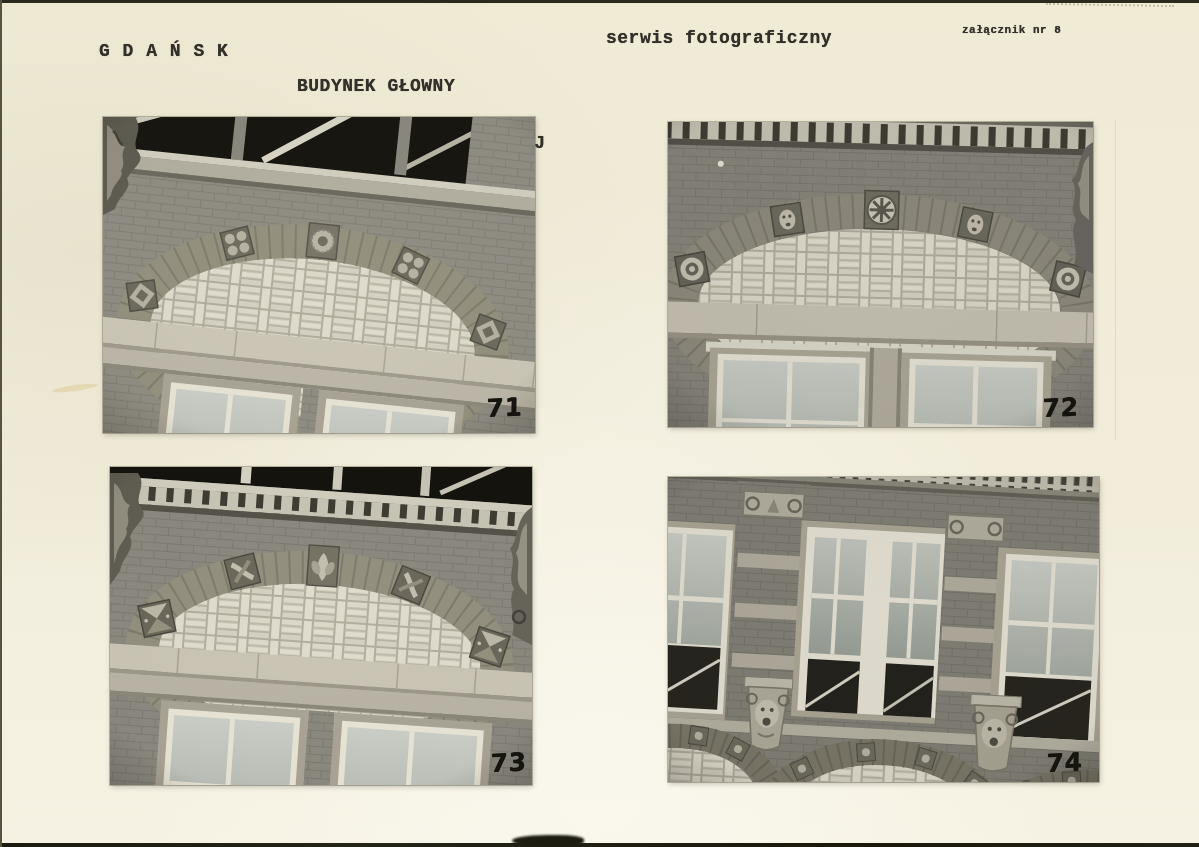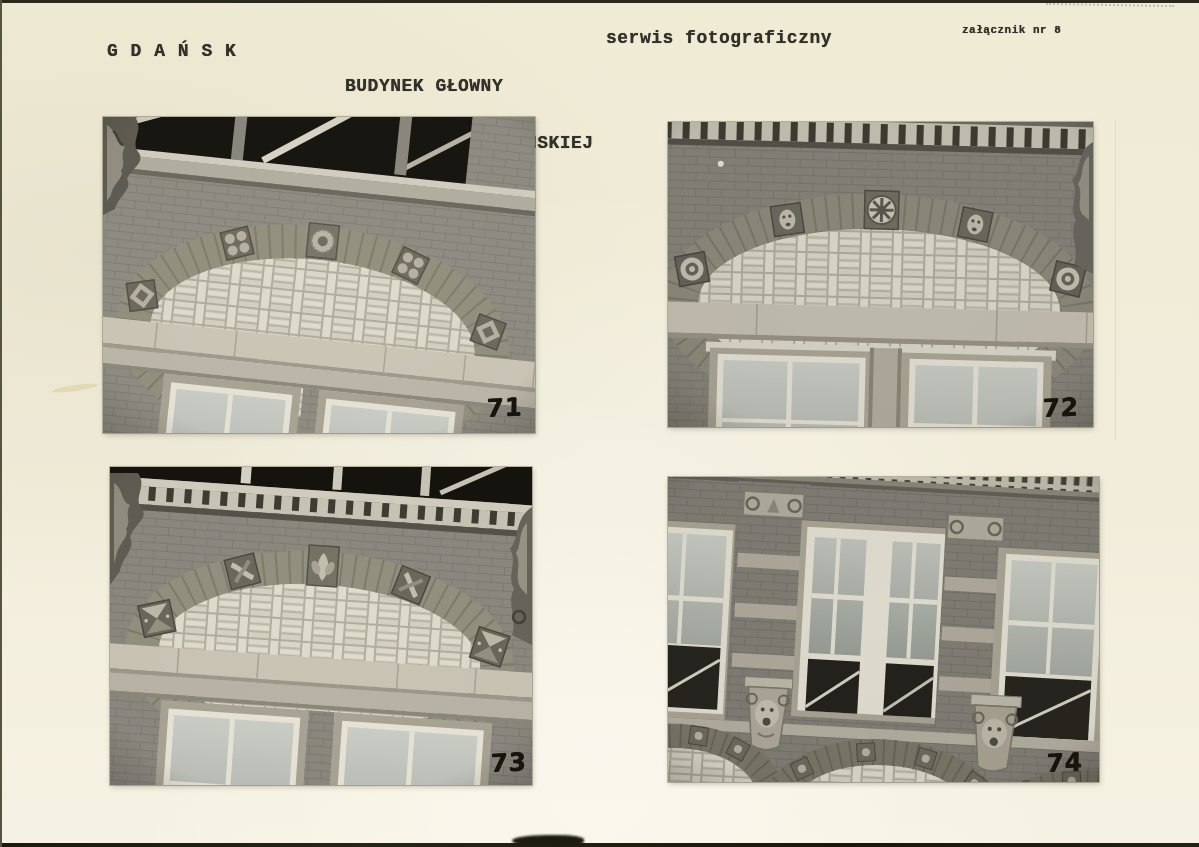--- a/index.html
+++ b/index.html
@@ -15,22 +15,22 @@
   .edge{position:absolute;}
   .edge.top{left:0;top:0;width:1199px;height:3px;background:#2a291d;}
   .edge.bottom{left:0;top:843px;width:1199px;height:4px;background:linear-gradient(90deg,#1b1a10,#26251a 30%,#191809 70%,#222116);}
   .edge.left{left:0;top:0;width:2px;height:847px;background:#55543e;}
   .blob{position:absolute;left:512px;top:835px;width:72px;height:12px;background:#1d1c12;border-radius:60% 45% 55% 65%;filter:blur(1px);}
   .stain{position:absolute;left:52px;top:385px;width:46px;height:6px;background:rgba(205,180,95,.28);border-radius:50%;transform:rotate(-8deg);}
   .pencil-marks{position:absolute;left:1046px;top:4px;width:128px;height:0;border-top:2px dotted rgba(95,90,72,.30);transform:rotate(1deg);}
   .crease{position:absolute;left:1115px;top:120px;width:1px;height:320px;background:rgba(70,65,50,.10);}
 
   .hdr{position:absolute;white-space:pre;text-shadow:0 0 .7px #44413a;}
-  .hdr-city{left:99px;top:41px;font-size:18px;font-weight:bold;letter-spacing:1px;margin-left:8px;}
-  .hdr-building{left:297px;top:39px;font-size:18px;font-weight:bold;line-height:19px;letter-spacing:.5px;margin-left:48px;}
+  .hdr-city{left:99px;top:41px;font-size:18px;font-weight:bold;letter-spacing:1px;}
+  .hdr-building{left:297px;top:39px;font-size:18px;font-weight:bold;line-height:19px;letter-spacing:.5px;}
   .hdr-service{left:606px;top:28px;font-size:18px;font-weight:bold;letter-spacing:.5px;}
   .hdr-attachment{left:962px;top:24px;font-size:11px;font-weight:bold;letter-spacing:.5px;}
 
   .photo{position:absolute;box-shadow:0 0 0 1px rgba(60,55,40,.30),1px 2px 5px rgba(60,55,40,.28);background:#9a978d;}
   .photo svg{display:block;}
   .photo .num{
     position:absolute;font-family:"DejaVu Sans",sans-serif;font-weight:800;
     font-size:25px;color:#16140e;transform:rotate(-3deg) skewX(-4deg);
     letter-spacing:1px;text-shadow:.6px .4px 0 #16140e;line-height:1;
   }

